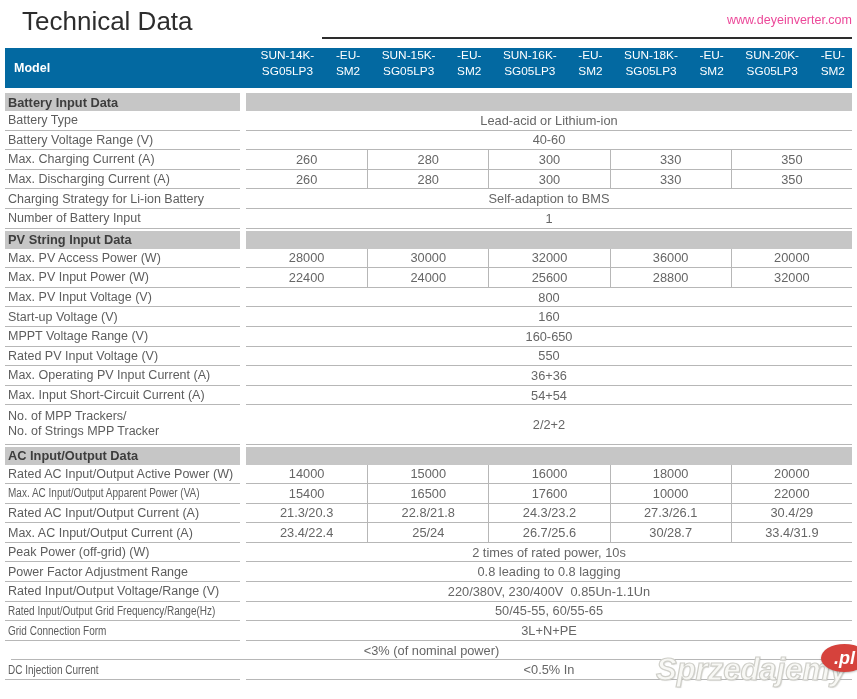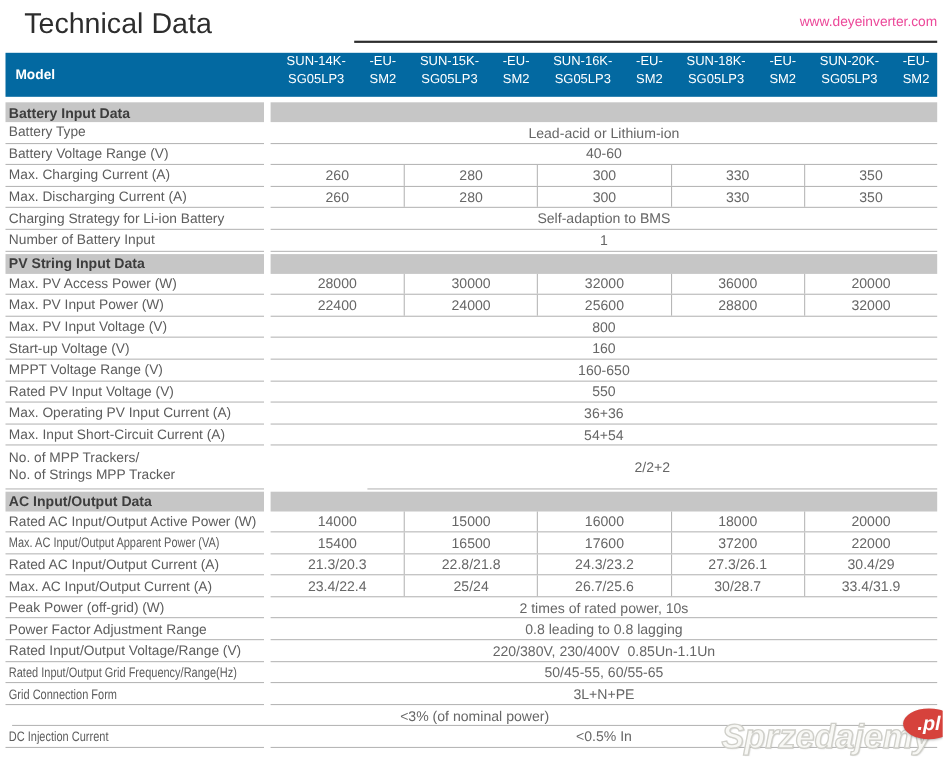--- a/index.html
+++ b/index.html
@@ -16,21 +16,21 @@
   .table { position:absolute; left:5px; top:48px; width:847px; }
   .model-row  { display:flex; background:#0369a1; color:#fff; height:40px; }
   .model-label{ width:241px; box-sizing:border-box; display:flex; align-items:center;
                 padding-left:9px; font-weight:700; font-size:12.5px; }
   .model-cols { flex:1; display:flex; }
   .model-col  { width:20%; display:flex; flex-direction:row; justify-content:center;
                 text-align:center; font-size:11.8px; line-height:1.35; }
 
   .rows { margin-top:5px; }
   .row  { display:flex; height:19.6px; box-sizing:border-box; }
-  .row.double  { height:39.2px;gap:44px; }
+  .row.double  { height:39.2px; }
   .row.section { height:18px; margin-top:2px; }
 
   .lbl  { width:235px; box-sizing:border-box; padding-left:3px;
           border-bottom:1px solid #b7b7b7; font-size:12.5px; color:#5d5d5d;
           display:flex; align-items:center; white-space:nowrap; overflow:hidden; }
   .lbl > span { display:inline-block; }
   .lbl.condensed > span { transform:scaleX(0.8); transform-origin:left center; }
   .lbl.twoline  { line-height:1.22; }
   .lbl.twoline > span { white-space:pre-line; }
   .gap  { width:6px; }
@@ -281,21 +281,21 @@
         </div>
         <div class="row">
           <div class="lbl condensed">
             <span>Max. AC Input/Output Apparent Power (VA)</span>
           </div>
           <div class="gap"></div>
           <div class="vals">
             <div class="vcol">15400</div>
             <div class="vcol">16500</div>
             <div class="vcol">17600</div>
-            <div class="vcol">37200</div>
+            <div class="vcol">10000</div>
             <div class="vcol">22000</div>
           </div>
         </div>
         <div class="row">
           <div class="lbl">
             <span>Rated AC Input/Output Current (A)</span>
           </div>
           <div class="gap"></div>
           <div class="vals">
             <div class="vcol">21.3/20.3</div>

